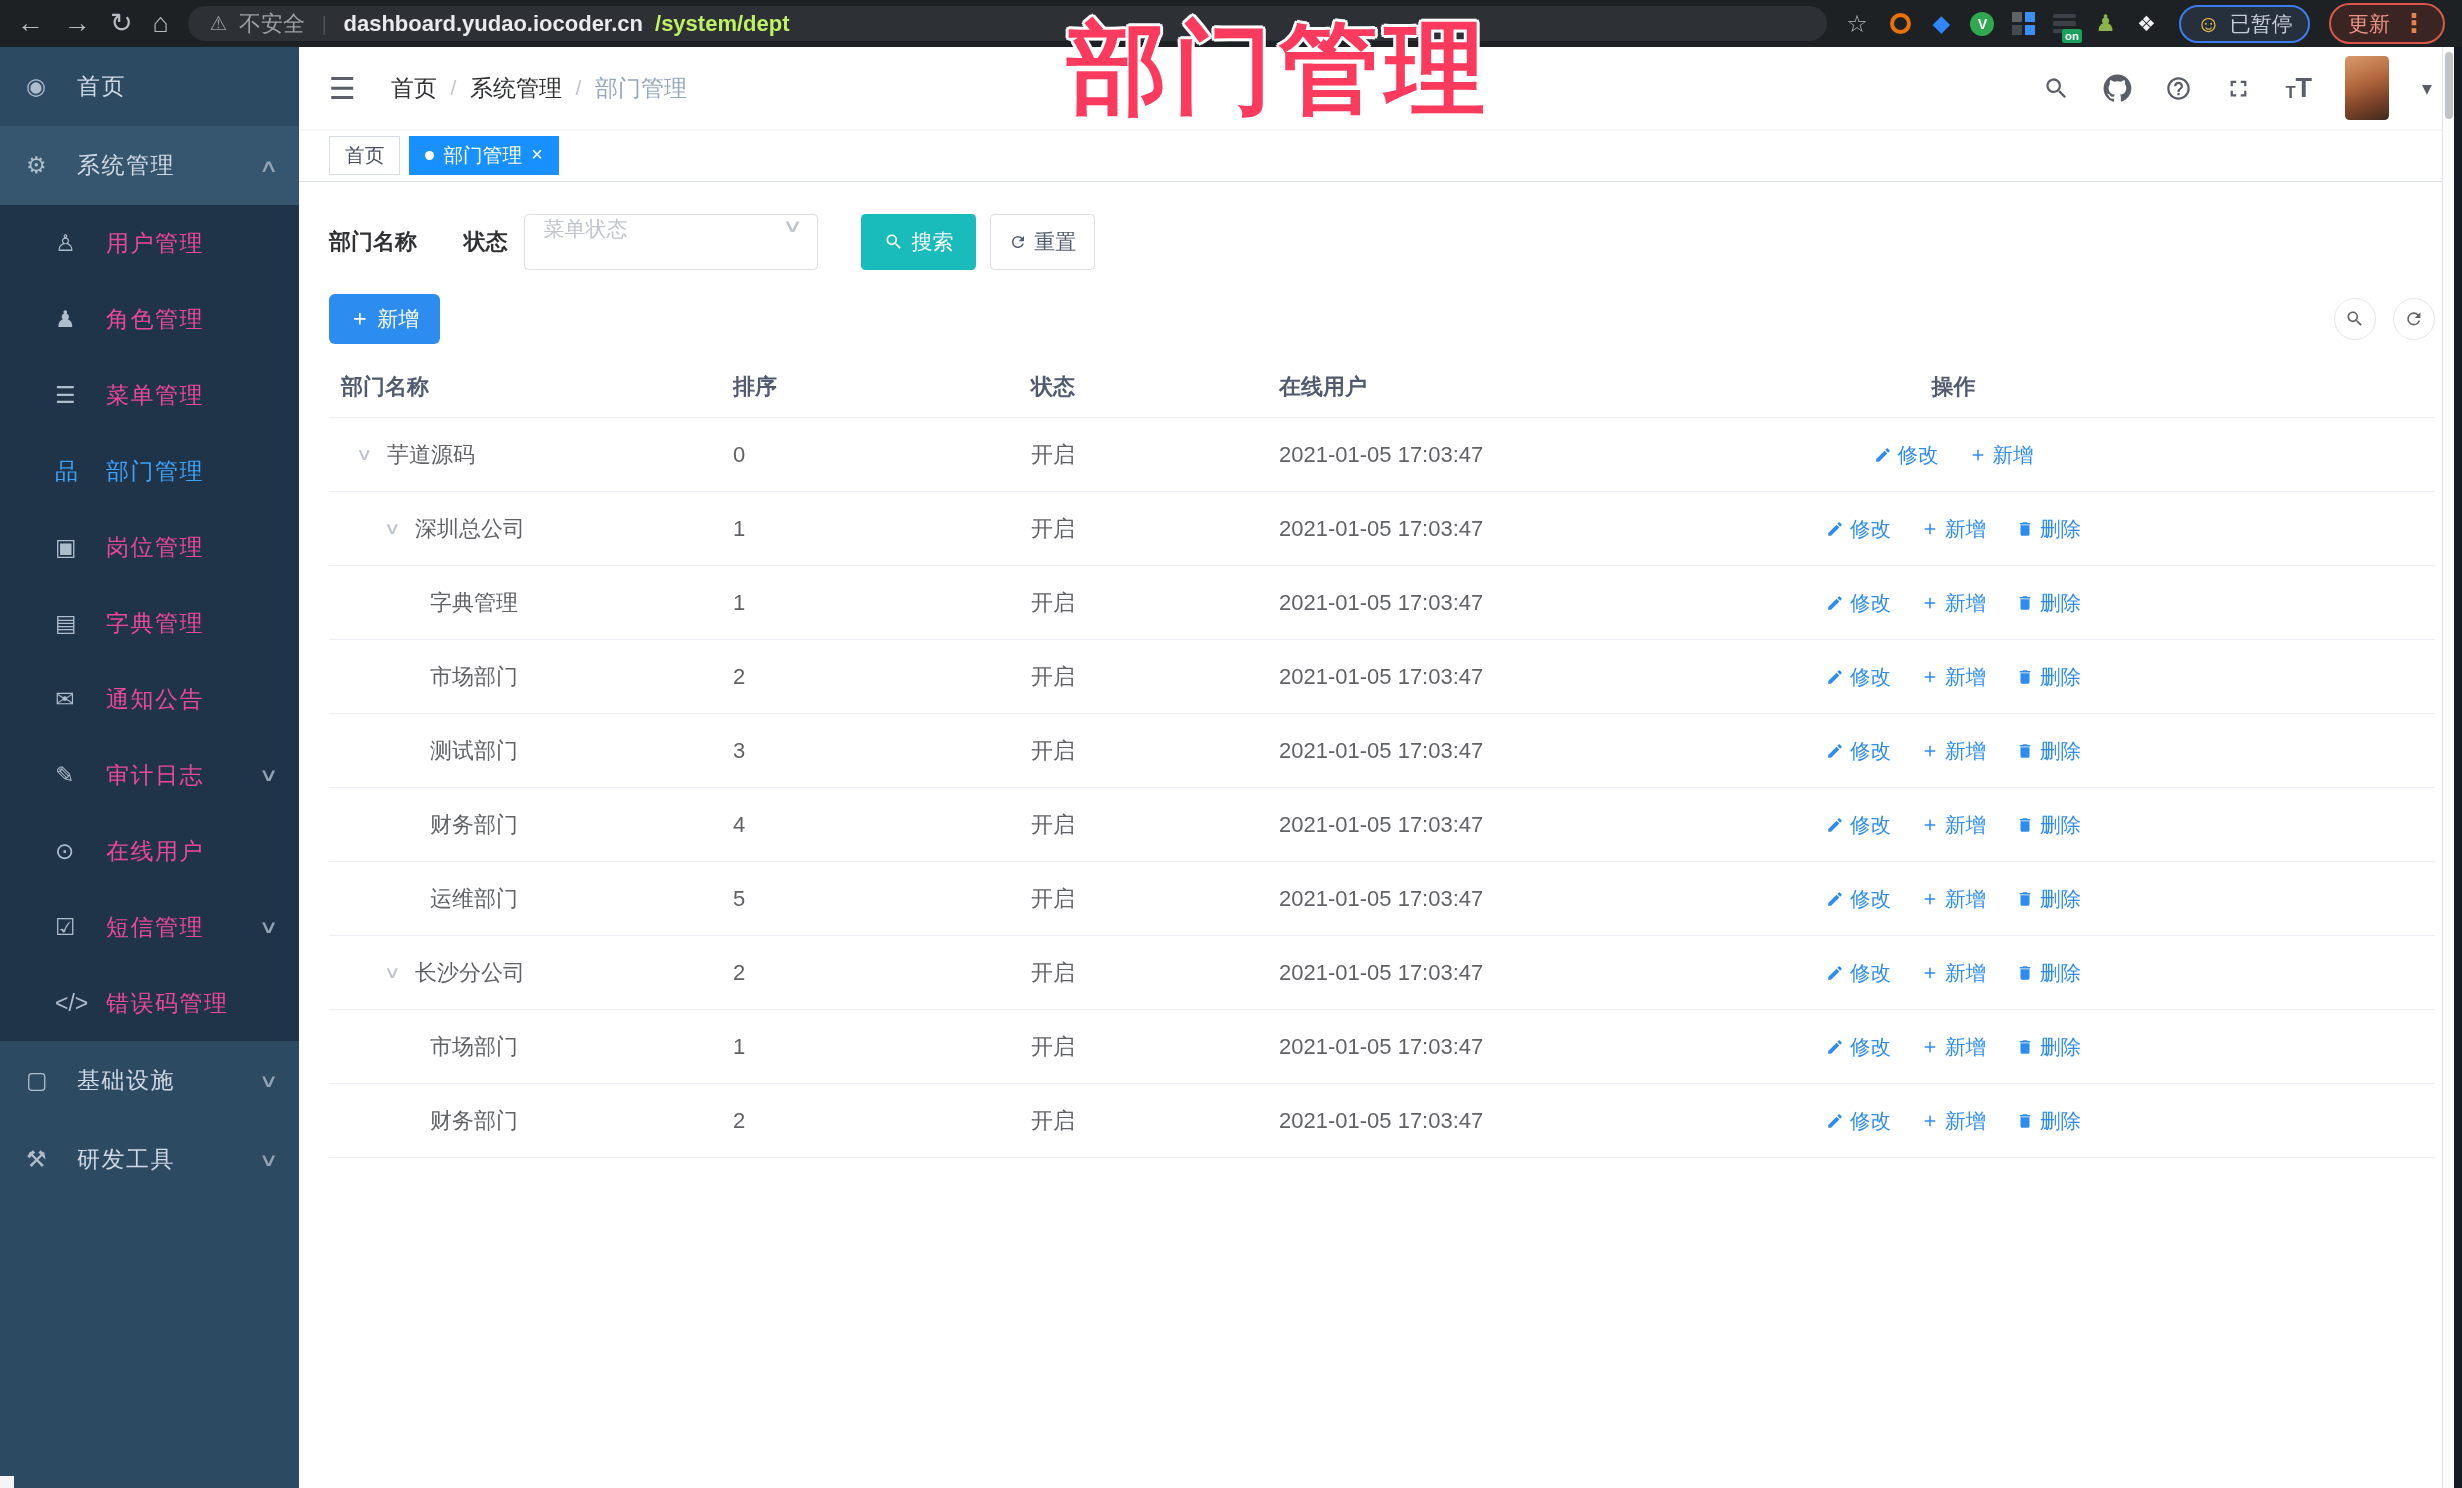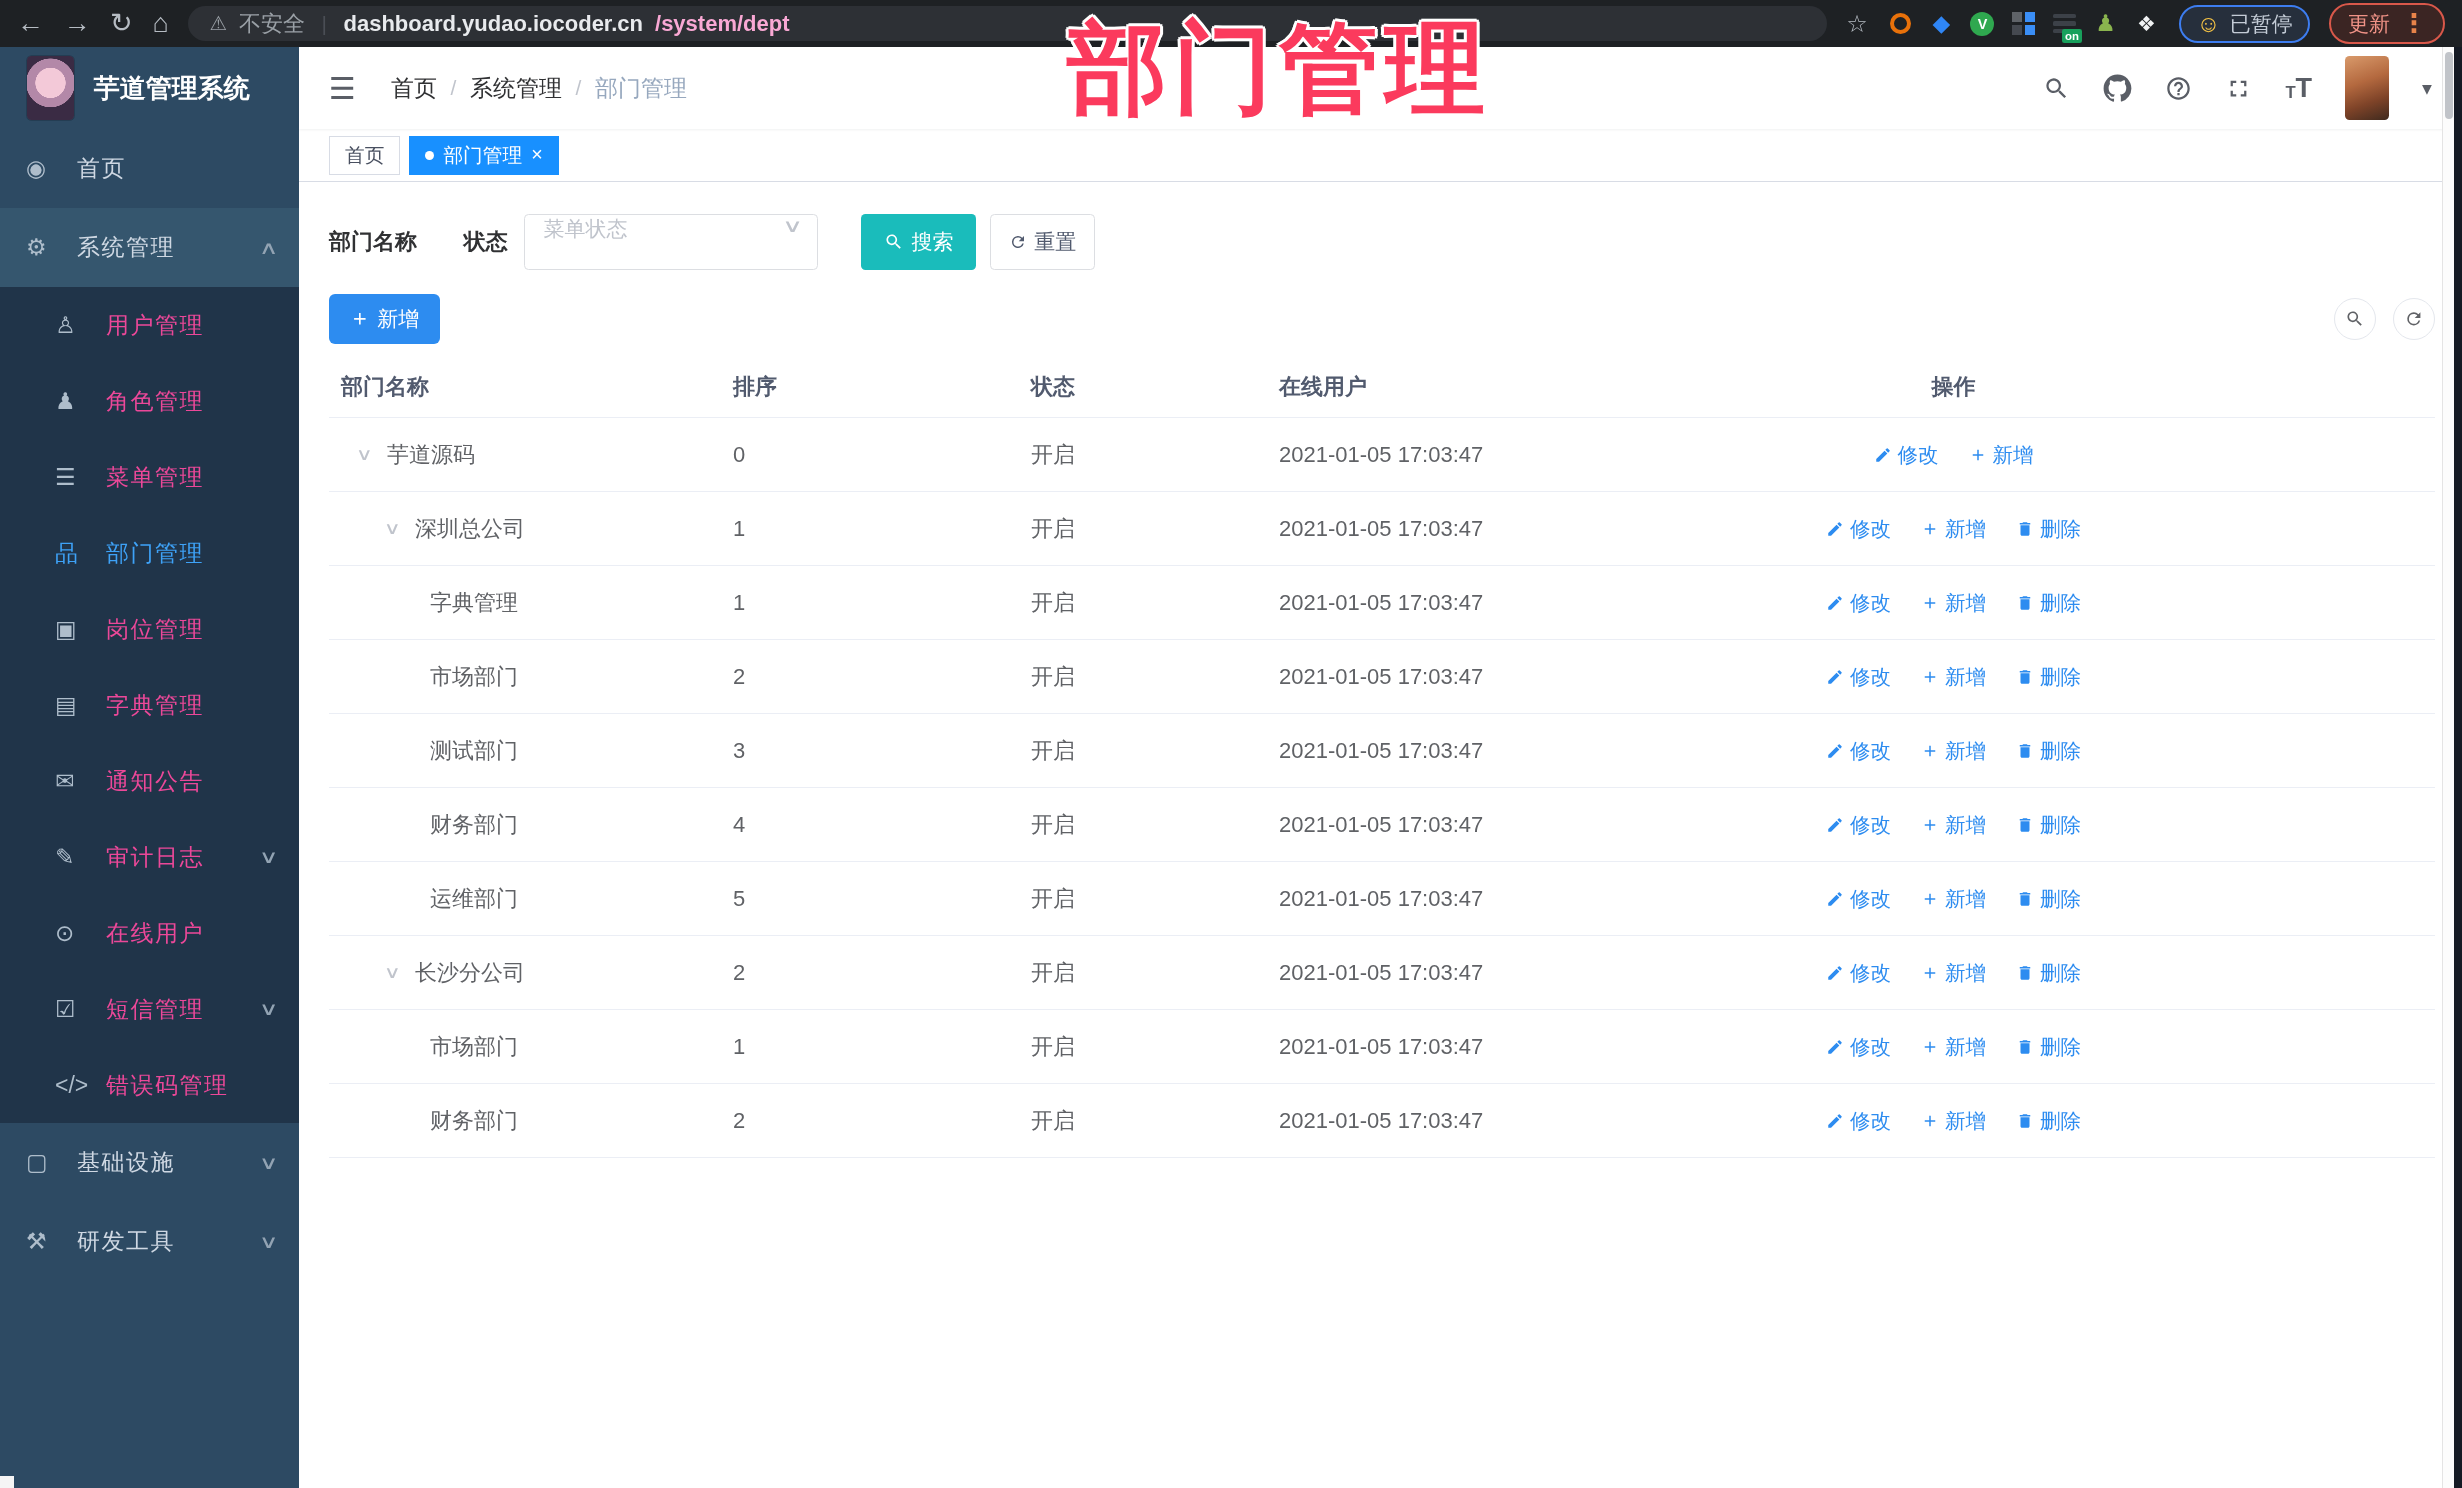--- a/index.html
+++ b/index.html
@@ -10,21 +10,21 @@
   
   .chrome { position:absolute; top:0; left:0; width:2462px; height:47px; background:#1e2124;
             display:flex; align-items:center; padding:0 16.7px; gap:19.7px; z-index:30; }
   .nav-ic { color:#b6bcc3; font-size:27px; line-height:1; cursor:default; }
   .url-pill { flex:1; height:35px; background:#2d3035; border-radius:18px; display:flex; align-items:center;
               padding:0 21px; gap:12px; overflow:hidden; }
   .warn { color:#9aa0a6; font-size:19.7px; }
   .sec-label { color:#9aa0a6; font-size:22px; }
   .url-sep { color:#4a4e55; font-size:21px; margin:0 4.5px; }
   .url-host { color:#e8eaed; font-size:22px; font-weight:bold; }
-  .url-path { color:#f9a8d4; font-size:22px; font-weight:bold; }
+  .url-path { color:#bef264; font-size:22px; font-weight:bold; }
   .star { color:#b6bcc3; font-size:24px; }
   .ext-row { display:flex; align-items:center; gap:15px; }
   .ext { display:inline-flex; align-items:center; justify-content:center; width:26px; height:26px; position:relative; }
   .ext-ring { width:21px; height:21px; border:4.5px solid #e8710a; border-radius:50%; }
   .ext-drop { color:#2f86f6; font-size:23px; }
   .ext-green { width:24px; height:24px; border-radius:50%; background:#2fa84f; color:#fff; font-size:14.4px; font-weight:bold;
                display:flex; align-items:center; justify-content:center; }
   .ext-grid { display:grid; grid-template-columns:9.8px 9.8px; grid-template-rows:9.8px 9.8px; gap:3px; }
   .ext-grid i:nth-child(1){background:#5f6368;} .ext-grid i:nth-child(2){background:#3a8ef6;}
   .ext-grid i:nth-child(3){background:#454950;} .ext-grid i:nth-child(4){background:#3a8ef6;}
@@ -193,24 +193,20 @@
     </div>
     <div class="update-group">
       <span class="update-label">更新</span>
       <span class="dots">⋮</span>
     </div>
   </div>
 
   <div class="window">
 
     <aside class="sidebar">
-      <div class="logo-row">
-        <div class="logo-img"></div>
-        <div class="logo-title">芋道管理系统</div>
-      </div>
       <nav class="side-nav" id="side-nav">
           <div class="side-item">
             <span class="s-icon">◉</span>
             <span class="s-label">首页</span>
           </div>
           <div class="side-item hl">
             <span class="s-icon">⚙</span>
             <span class="s-label">系统管理</span>
             <span class="s-arrow">∧</span>
           </div>

